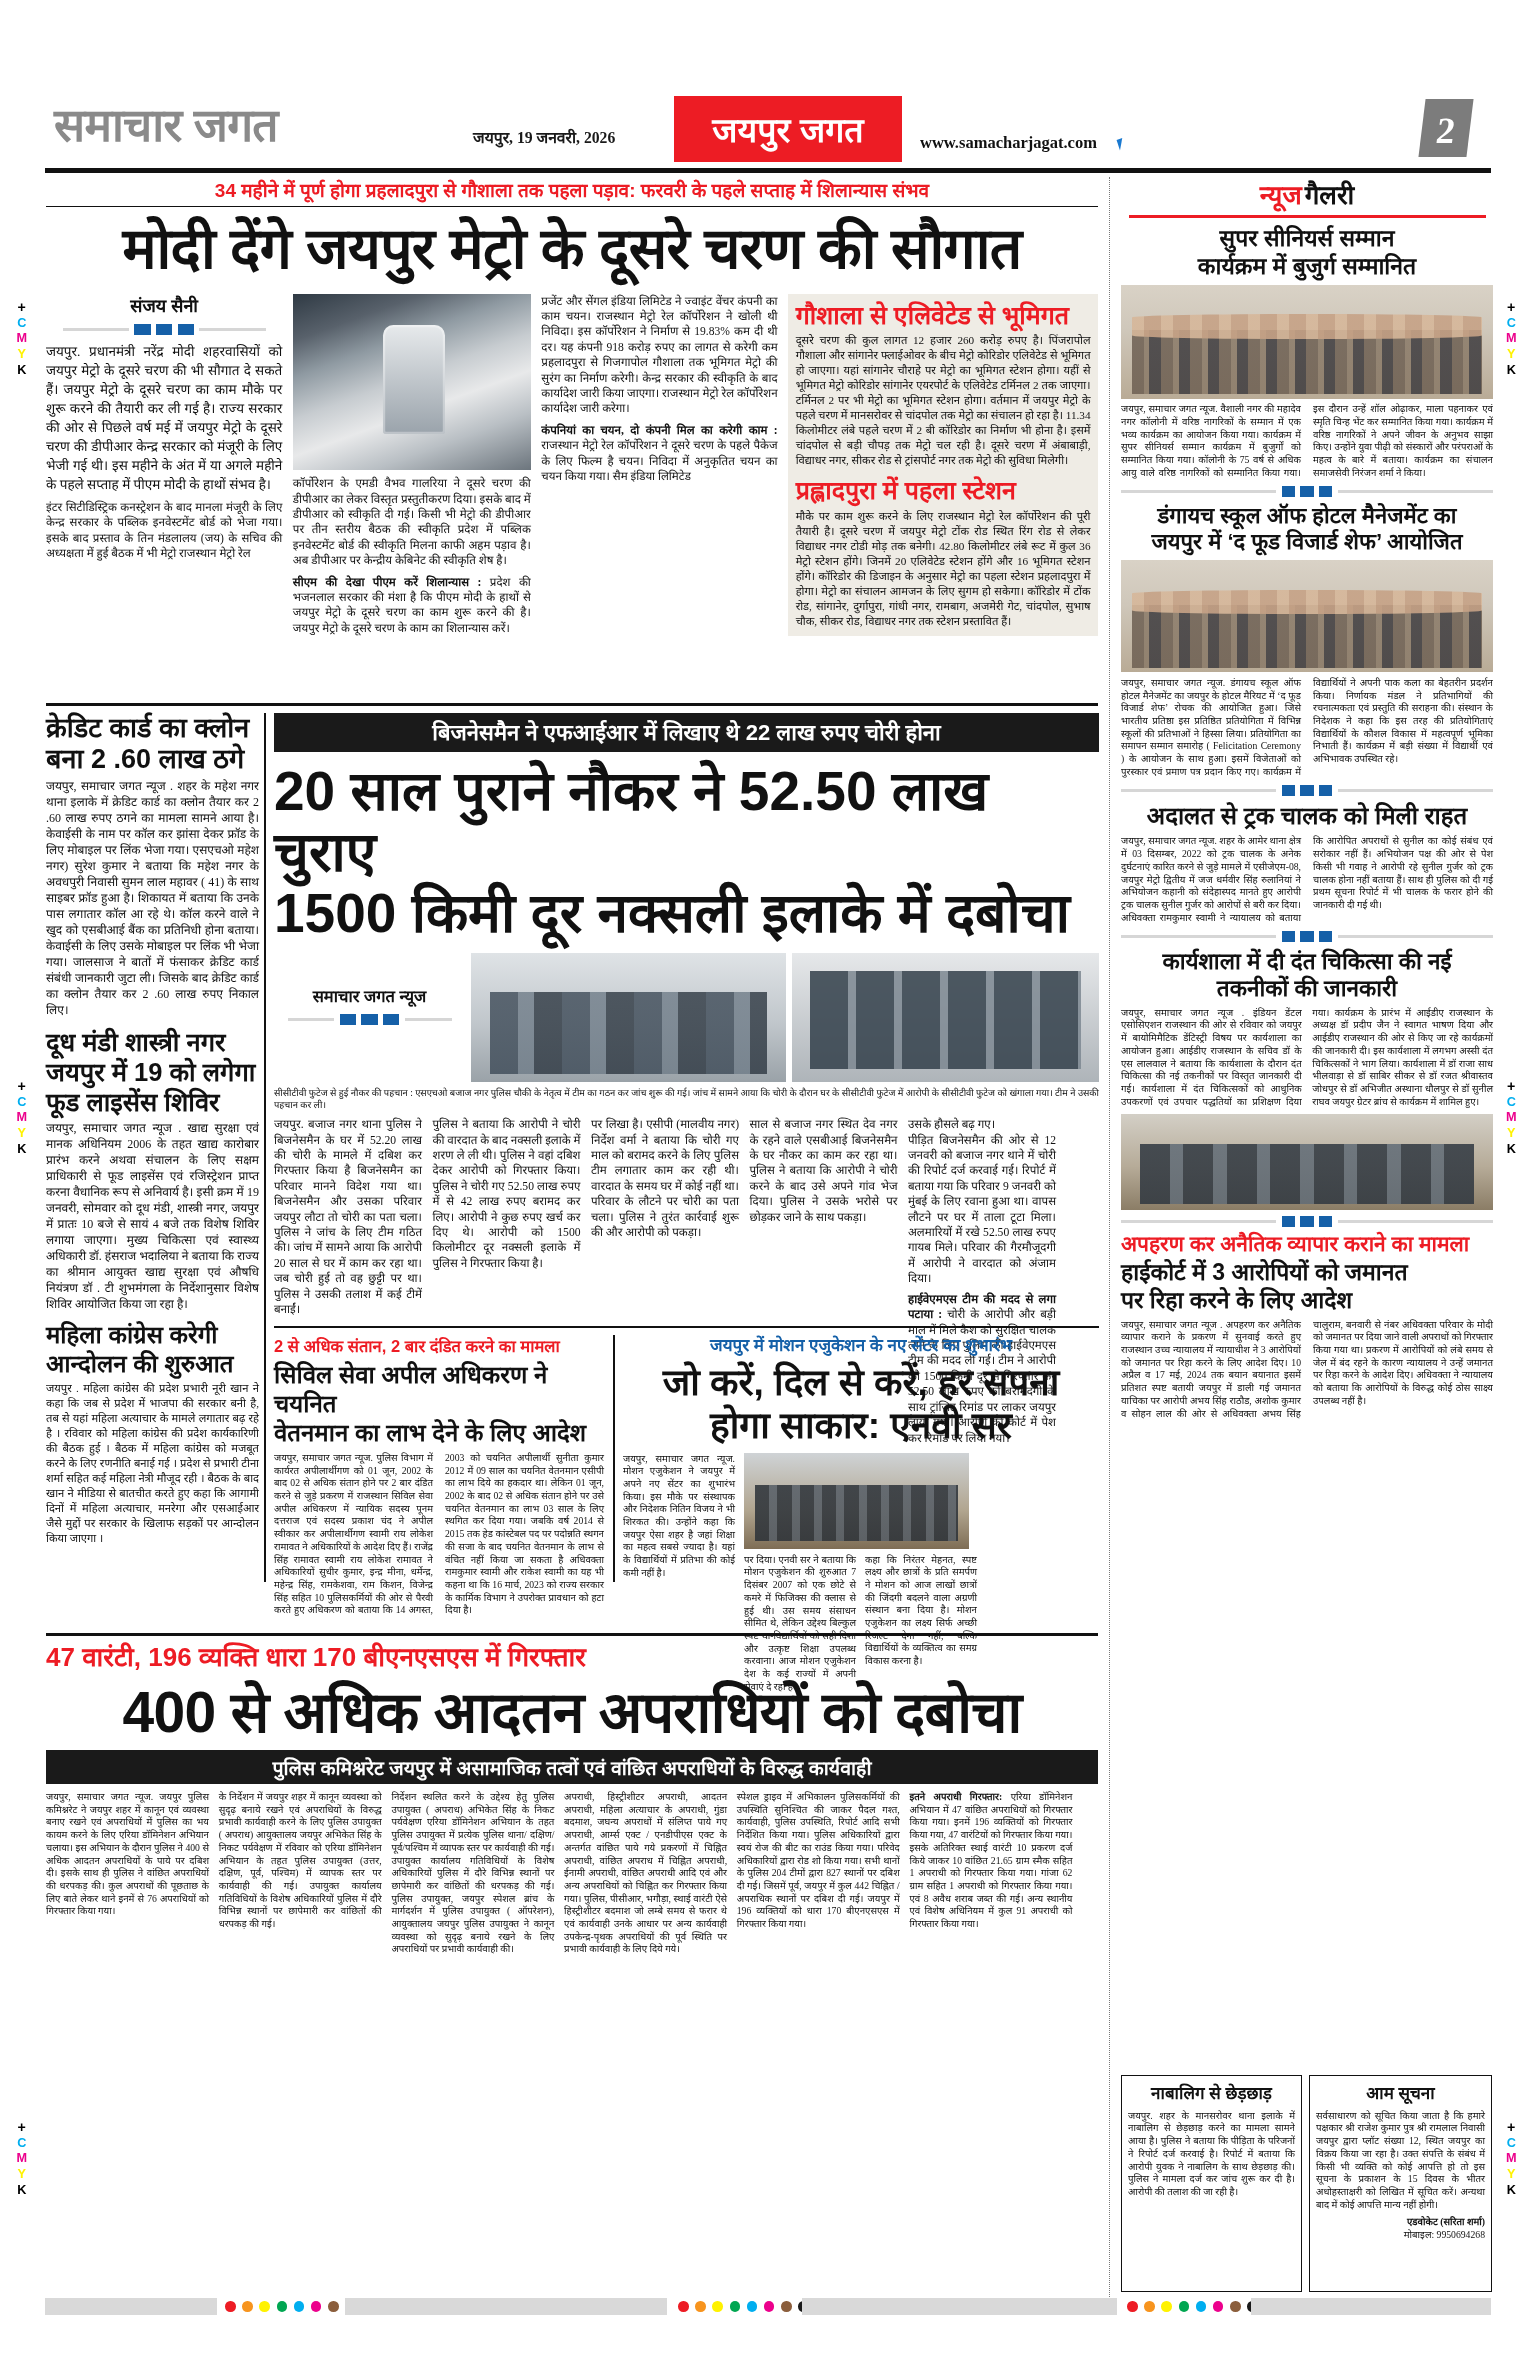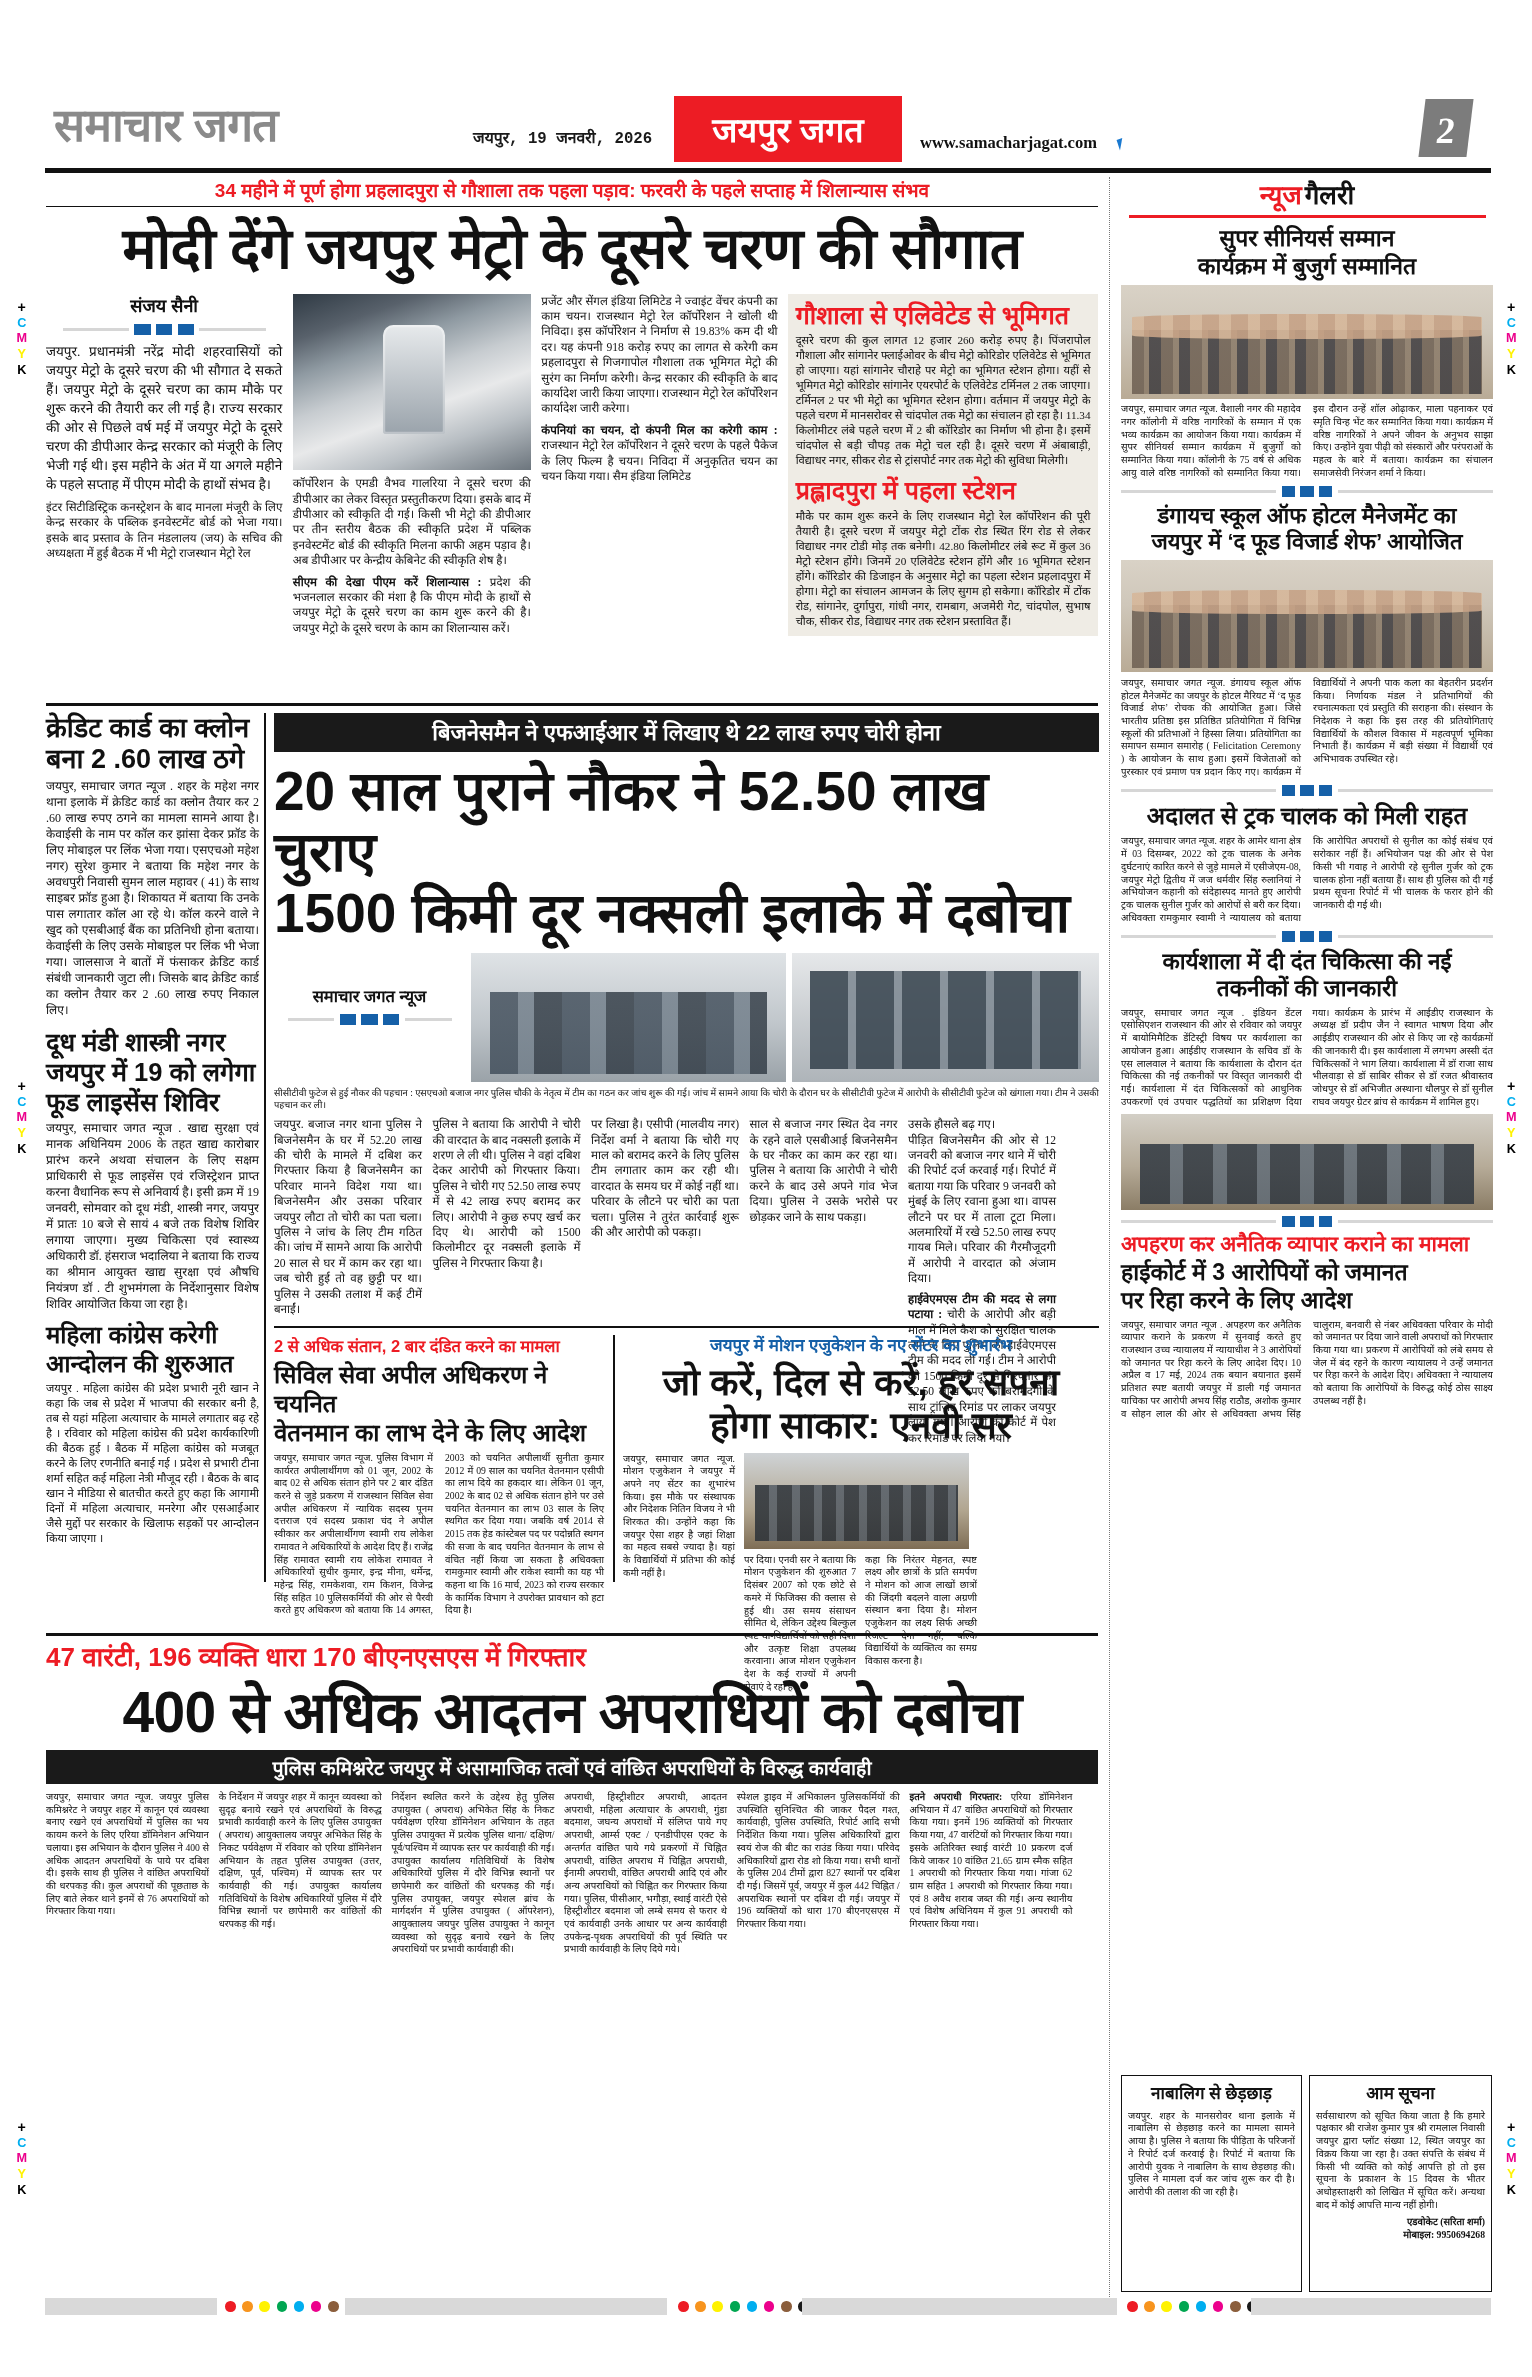--- a/index.html
+++ b/index.html
@@ -28,21 +28,21 @@
   
   .masthead { position: absolute; left: 45px; top: 96px; width: 1446px; height: 69px; }
   .logo-jagat {
     font-family: "Liberation Sans", sans-serif;
     font-weight: bold; font-size: 46px; color: #8a8a8a;
     letter-spacing: -0.7px; line-height: 54px;
     position: absolute; left: 9px; top: 1.5px;
   }
   .dateline {
     position: absolute; left: 428px; top: 30px;
-    font-family: Liberation Mono, monospace;
+    font-family: Liberation Serif, serif;
     font-weight: bold; font-size: 15.7px; color: #1a1a1a;
   }
   .cityband {
     position: absolute; left: 629px; top: 0px; width: 228px; height: 66px;
     background: #ED1C24; color: #fff;
     font-family: "Liberation Sans", sans-serif; font-weight: bold;
     font-size: 34px; text-align: center; line-height: 69px;
   }
   .weburl {
     position: absolute; left: 875px; top: 37px;
@@ -452,21 +452,21 @@
 
   <div class="frame-box" style="position:absolute; left:1121px; top:2075px; width:181px; height:217px; padding:4.5px 6px;">
     <div class="headline-sm" style="text-align:center; font-size:17px;">नाबालिग से छेड़छाड़</div>
     <div class="body tiny" style="margin-top:3.7px;">जयपुर. शहर के मानसरोवर थाना इलाके में नाबालिग से छेड़छाड़ करने का मामला सामने आया है। पुलिस ने बताया कि पीड़िता के परिजनों ने रिपोर्ट दर्ज करवाई है। रिपोर्ट में बताया कि आरोपी युवक ने नाबालिग के साथ छेड़छाड़ की। पुलिस ने मामला दर्ज कर जांच शुरू कर दी है। आरोपी की तलाश की जा रही है।</div>
   </div>
 
   <div class="frame-box" style="position:absolute; left:1309px; top:2075px; width:183px; height:217px; padding:4.5px 6px;">
     <div class="headline-sm" style="text-align:center; font-size:17px;">आम सूचना</div>
     <div class="body tiny" style="margin-top:3.7px;">सर्वसाधारण को सूचित किया जाता है कि हमारे पक्षकार श्री राजेश कुमार पुत्र श्री रामलाल निवासी जयपुर द्वारा प्लॉट संख्या 12, स्थित जयपुर का विक्रय किया जा रहा है। उक्त संपत्ति के संबंध में किसी भी व्यक्ति को कोई आपत्ति हो तो इस सूचना के प्रकाशन के 15 दिवस के भीतर अधोहस्ताक्षरी को लिखित में सूचित करें। अन्यथा बाद में कोई आपत्ति मान्य नहीं होगी।</div>
     <div class="body tiny" style="text-align:right; margin-top:4.5px; font-weight:bold;">एडवोकेट (सरिता शर्मा)</div>
-    <div class="body tiny" style="text-align:right; font-weight:bold;">मोबाइल: 9950694268</div>
+    <div class="body tiny" style="text-align:right; font-weight:normal;">मोबाइल: 9950694268</div>
   </div>
 
   <div class="colorbar">
     <div class="cb-seg" style="left:0px; width:172px;"></div>
     <div class="cb-dots" style="left:180px;">
       <i style="background:#ED1C24"></i>
       <i style="background:#F7941E"></i>
       <i style="background:#FFF200"></i>
       <i style="background:#00A651"></i>
       <i style="background:#00AEEF"></i>

